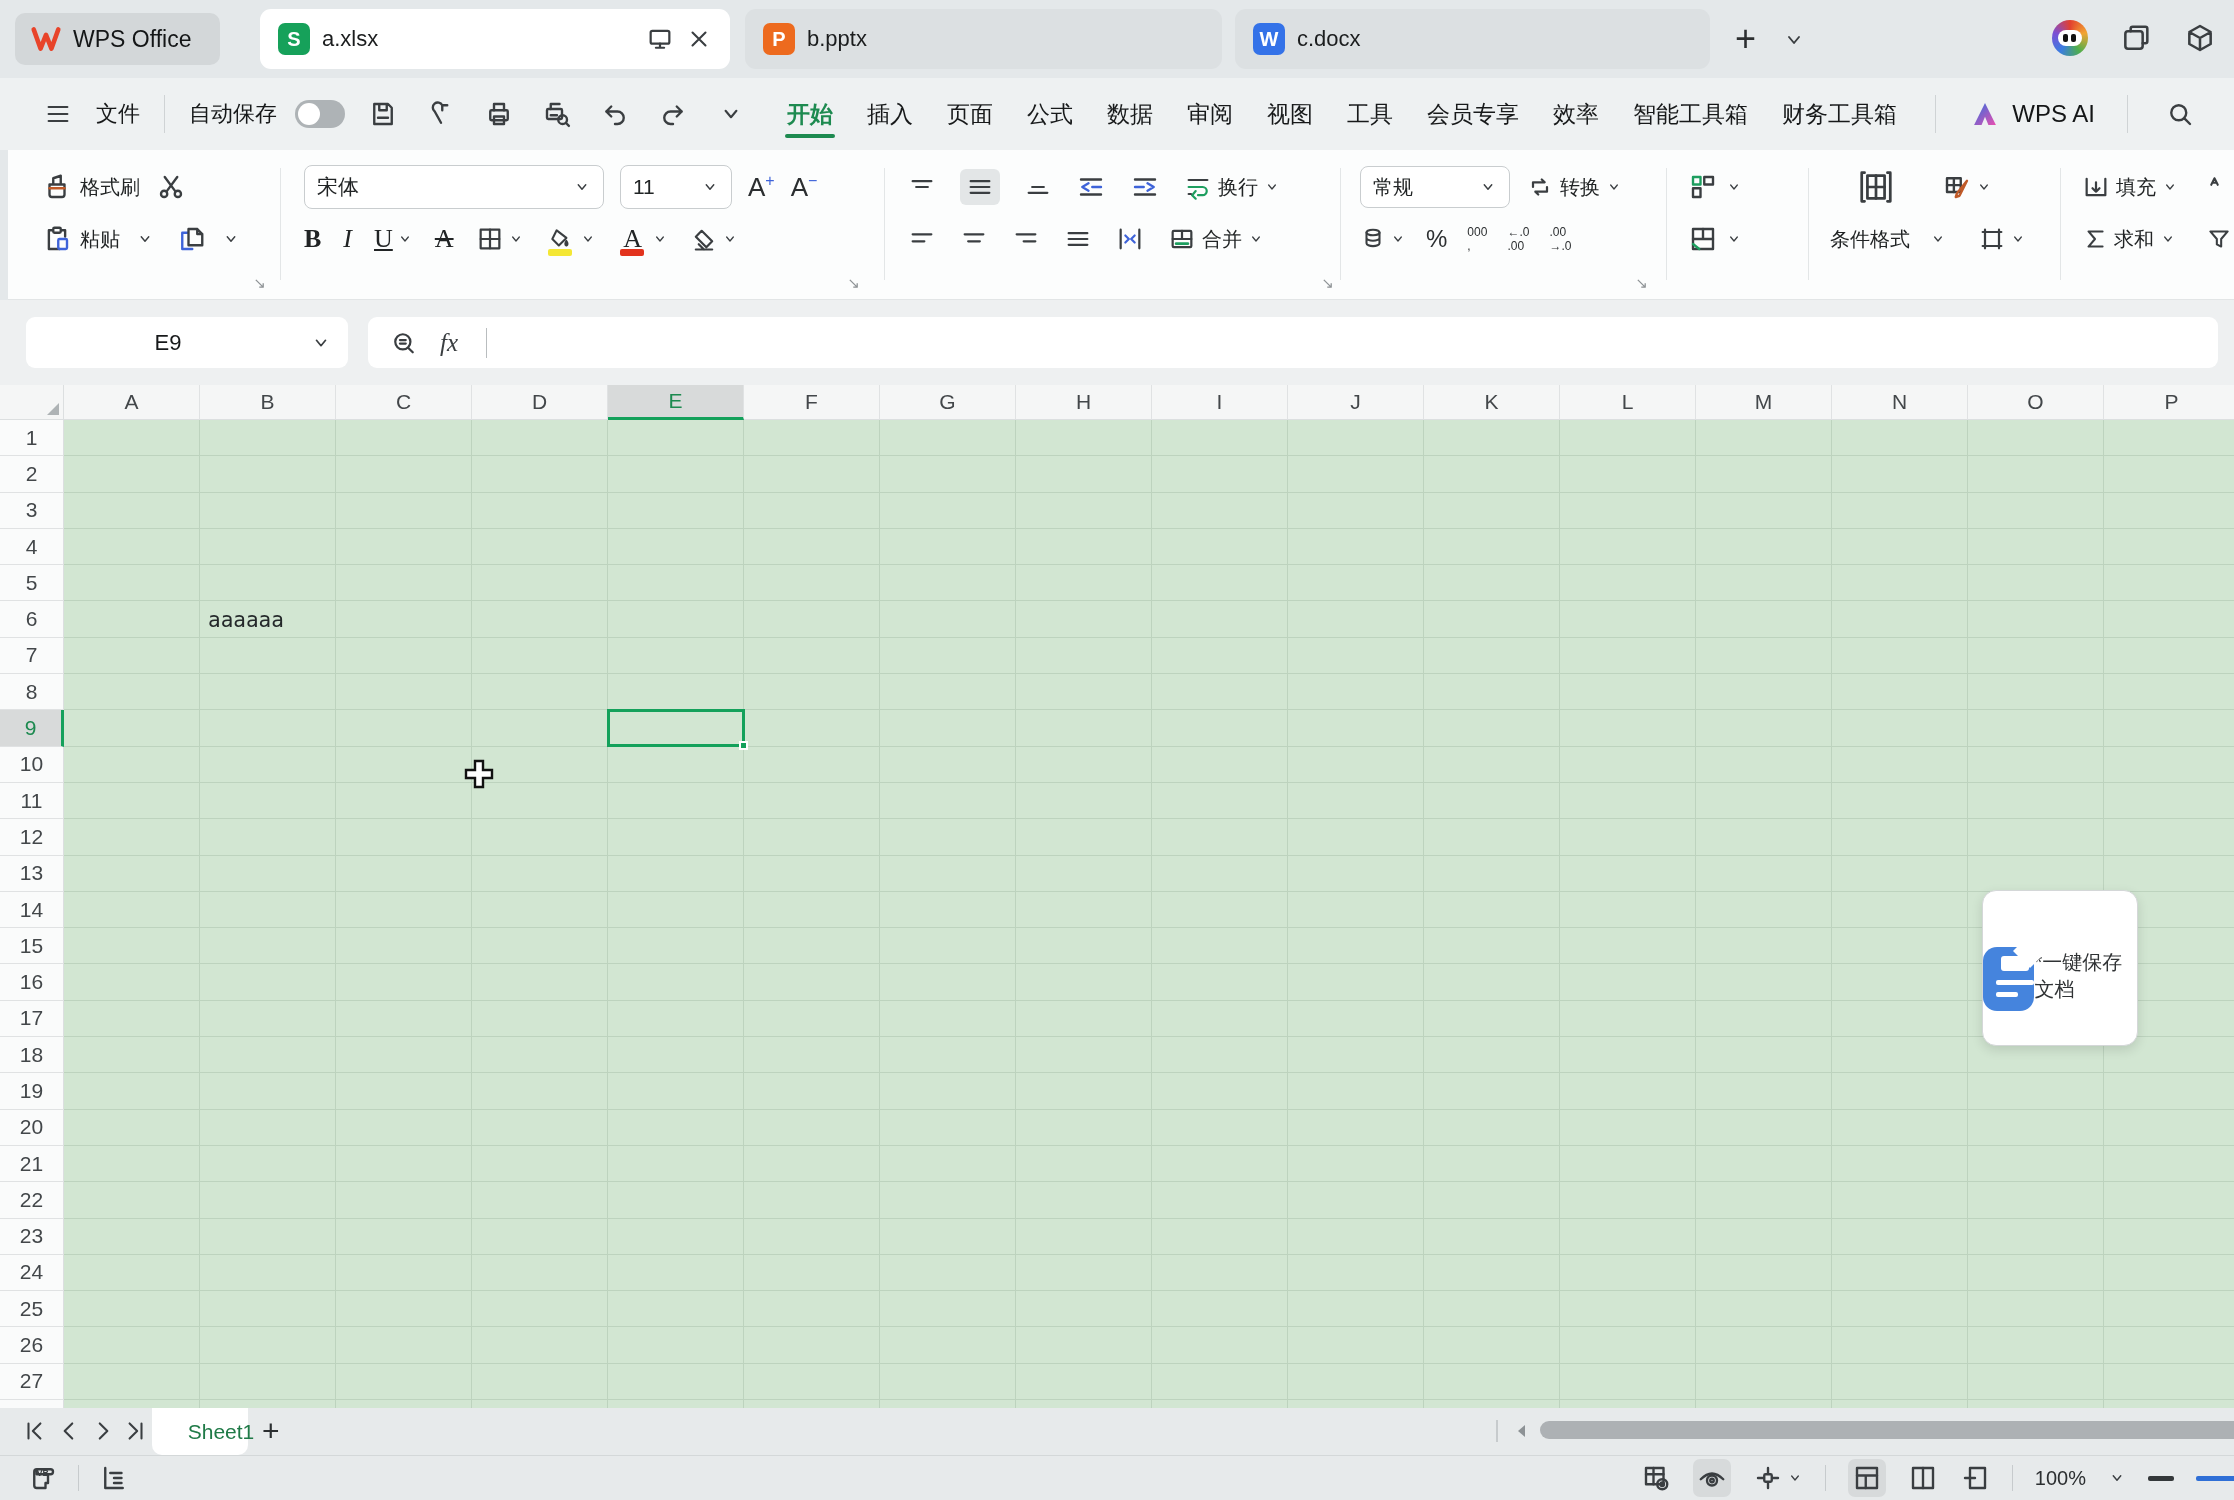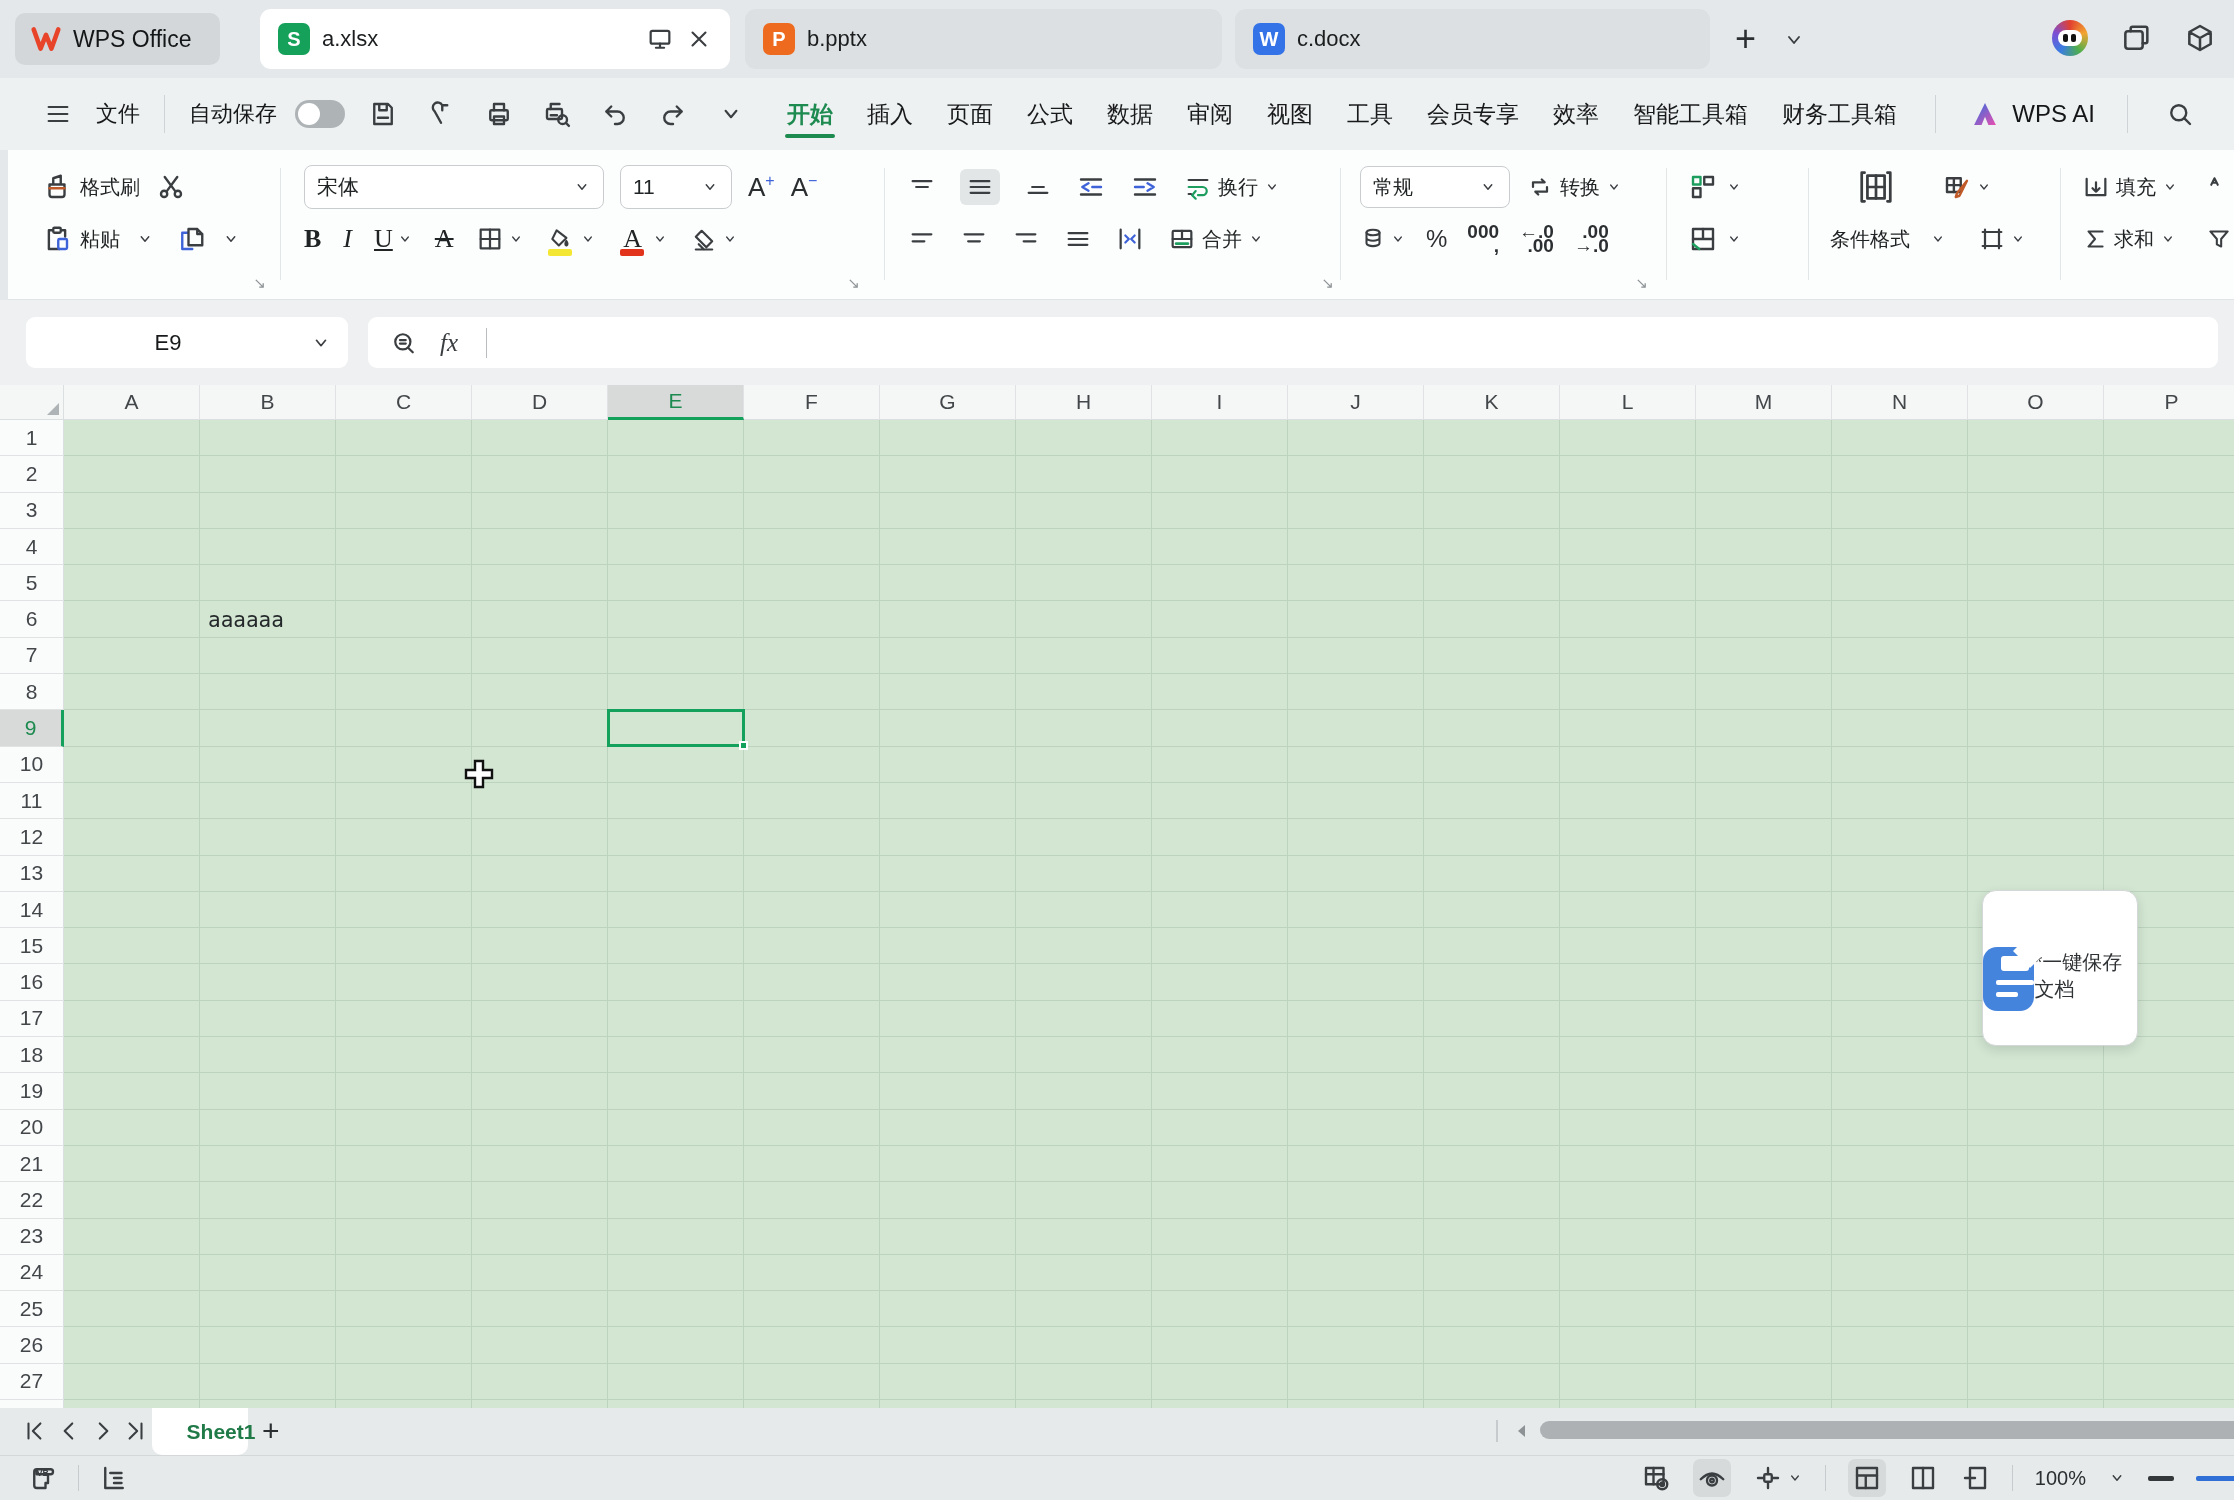--- a/index.html
+++ b/index.html
@@ -51,21 +51,21 @@
   .rrow.r1 { top:14px; } .rrow.r2 { top:66px; }
   .rdiv { position:absolute; top:18px; width:1px; height:112px; background:#e3e6e7; }
   .rlabel { font-size:20px; color:#212425; white-space:nowrap; }
   .chev { flex:0 0 auto; }
   .combo { height:44px; background:#fff; border:1px solid #c9cdcf; border-radius:8px; display:flex; align-items:center; padding:0 12px; justify-content:space-between; }
   .corner { position:absolute; bottom:8px; color:#8d9295; font-size:15px; }
   .bigchar { font-size:26px; font-weight:bold; color:#212425; font-family:"Liberation Serif",serif; }
   .colorbar { position:absolute; left:2px; bottom:0; width:24px; height:7px; border-radius:2px; }
   .iconwrap { position:relative; width:30px; height:34px; display:flex; align-items:center; justify-content:center; }
   .sel-bg { background:#e3e6e7; border-radius:6px; }
-  .numtxt { font-size:19px; font-weight:bold; color:#2c2f31; line-height:14px; text-align:right; }
+  .numtxt { font-size:12px; font-weight:normal; color:#2c2f31; line-height:14px; text-align:left; }
 
   
   #namerow { position:absolute; left:0; top:300px; width:2234px; height:85px; background:#eef0f1; }
   #namebox { position:absolute; left:26px; top:17px; width:322px; height:51px; background:#fff; border-radius:9px; display:flex; align-items:center; }
   #namebox .ref { flex:1; text-align:center; font-size:22px; color:#17191a; }
   #fxbar { position:absolute; left:368px; top:17px; width:1850px; height:51px; background:#fff; border-radius:9px; display:flex; align-items:center; gap:22px; padding-left:22px; }
   #fxbar .caret { width:1px; height:30px; background:#b9bdbf; margin-left:6px; }
   .fx-glyph { font-family:"Liberation Serif",serif; font-style:italic; font-size:25px; color:#3a3e41; }
 
   
@@ -91,21 +91,21 @@
   #floating-card .disk { margin-top:22px; width:64px; height:64px; background:#4584dd; border-radius:14px; position:relative; }
   #floating-card .disk i.slot { position:absolute; left:18px; top:9px; width:28px; height:15px; background:#fff; border-radius:3px; }
   #floating-card .disk i.l1 { position:absolute; left:13px; top:33px; width:38px; height:5px; background:#fff; border-radius:2px; }
   #floating-card .disk i.l2 { position:absolute; left:13px; top:45px; width:22px; height:5px; background:#fff; border-radius:2px; }
   #floating-card .disk i.cut { position:absolute; right:-8px; top:-8px; width:24px; height:24px; background:#fff; transform:rotate(45deg); }
   #floating-card .fc-label { margin-top:16px; font-size:20px; color:#303335; }
 
   
   #sheetbar { position:absolute; left:0; top:1408px; width:2234px; height:47px; background:#e7eaeb; }
   .nav-ic { position:absolute; top:10px; color:#9aa0a3; }
-  #sheet-tab { position:absolute; left:152px; top:0; width:96px; height:47px; background:#fff; border-radius:0 0 10px 10px; display:flex; align-items:center; justify-content:center; font-size:21px; font-weight:bold; color:#1f7a47;padding-left:42px; }
+  #sheet-tab { position:absolute; left:152px; top:0; width:96px; height:47px; background:#fff; border-radius:0 0 10px 10px; display:flex; align-items:center; justify-content:center; font-size:21px; font-weight:normal; color:#1f7a47;padding-left:42px; }
   #add-sheet { position:absolute; left:262px; top:6px; font-size:30px; color:#2c2f31; }
   #hscroll-div { position:absolute; left:1496px; top:12px; width:2px; height:22px; background:#c7cbcd; }
   #hscroll-arrow { position:absolute; left:1514px; top:14px; }
   #hscroll-thumb { position:absolute; left:1540px; top:13px; width:694px; height:18px; border-radius:9px 0 0 9px; background:#adb1b4; }
 
   
   #statusbar { position:absolute; left:0; top:1455px; width:2234px; height:45px; background:#e7eaeb; border-top:1px solid #d4d8d9; display:flex; align-items:center; }
   .sb-left { display:flex; align-items:center; gap:20px; padding-left:28px; }
   .sb-div { width:1px; height:26px; background:#c7cbcd; }
   .sb-right { margin-left:auto; display:flex; align-items:center; gap:22px; }

